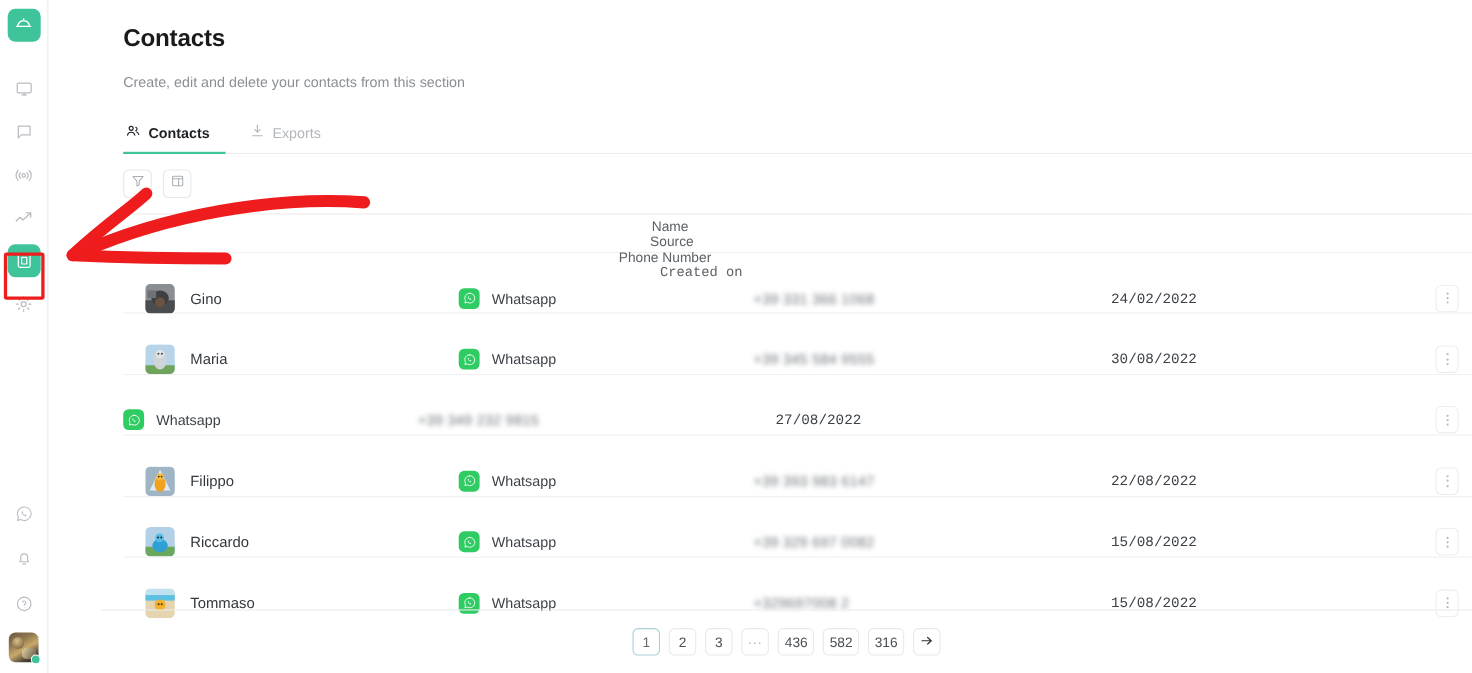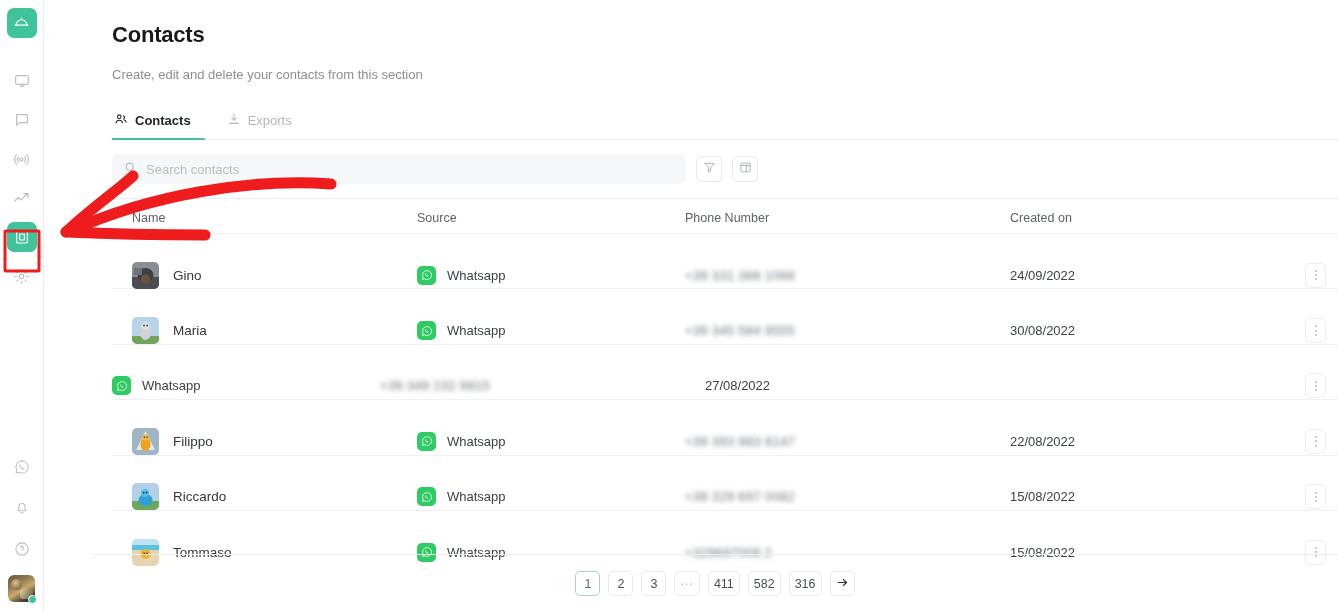--- a/index.html
+++ b/index.html
@@ -80,26 +80,26 @@
     font-family: "Liberation Sans", sans-serif; font-size: 13px; color: #4a4f55;
   }
   .search-input::placeholder { color: #b9bdc2; }
   .icon-btn {
     width: 26px; height: 26px; border: 1px solid #e6e8ea; border-radius: 5px;
     background: #fff; display: flex; align-items: center; justify-content: center; cursor: pointer;
   }
 
   
   .table-wrap { margin: 14px 0 0 48px; width: calc(100% - 48px); border-top: 1px solid #ececec; }
-  .thead { display: flex; align-items: center; height: 34px; padding-top: 4px; }
+  .thead { display: flex; align-items: center; height: 34px; padding-top: 4px; flex-direction: column; }
   .th { font-size: 12.5px; color: #5d6269; }
   .col-name   { width: 305px; padding-left: 20px; }
   .col-source { width: 268px; }
   .col-phone  { width: 325px; }
-  .col-date   { width: 250px; }
+  .col-date   { width: 250px; font-family: Liberation Mono, monospace; }
   .col-action { flex: 1 1 auto; display: flex; justify-content: flex-end; padding-right: 12px; }
 
   .trow {
     display: flex; align-items: center; height: 55.4px;
     border-top: 1px solid #f0f0f0;
   }
   .cell { font-size: 13px; color: #3c4148; display: flex; align-items: center; margin-top: 28px; }
   .avatar-cell { width: 305px; padding-left: 20px; display: flex; align-items: center; gap: 14px; }
   .row-avatar { width: 27px; height: 27px; border-radius: 5px; overflow: hidden; flex: 0 0 27px; }
   .row-avatar svg { display: block; }
@@ -281,29 +281,20 @@
             <path d="M12 3.5v10"></path>
               <path d="M8 10l4 3.8 4-3.8"></path>
               <path d="M4.5 19.5h15"></path>
           </svg>
         </span>
         <span>Exports</span>
       </div>
     </div>
 
     <div class="toolbar">
-      <div class="search-box">
-        <span>
-          <svg width="13" height="13" viewBox="0 0 24 24" fill="none" stroke="#b9bdc2" stroke-width="2" stroke-linecap="round">
-            <circle cx="10.5" cy="10.5" r="6.6"></circle>
-              <path d="M15.4 15.4L20.5 20.5"></path>
-          </svg>
-        </span>
-        <input class="search-input" type="text" placeholder="Search contacts" style="">
-      </div>
       <div class="icon-btn">
         <span>
           <svg width="13" height="13" viewBox="0 0 24 24" fill="none" stroke="#a9aeb4" stroke-width="1.7" stroke-linecap="round" stroke-linejoin="round">
             <path d="M3.5 4.5h17l-6.6 7.8v6.2l-3.8 2v-8.2z"></path>
           </svg>
         </span>
       </div>
       <div class="icon-btn">
         <span>
           <svg width="13" height="13" viewBox="0 0 24 24" fill="none" stroke="#a9aeb4" stroke-width="1.7" stroke-linejoin="round">
@@ -346,21 +337,21 @@
                 <path d="M9.4 8.6c.3-.1.5 0 .7.3l.5 1.1c.1.2 0 .4-.1.6l-.4.4c-.1.1-.1.3 0 .5.4.8 1.1 1.4 1.9 1.8.2.1.4 0 .5-.1l.4-.4c.2-.2.4-.2.5-.1l1.1.5c.3.1.3.4.2.7-.2.6-.9 1-1.6 1-2.1-.3-4.2-2.4-4.5-4.5-.1-.6.2-1.2.8-1.4z" fill="#fff" stroke="none"></path>
               </svg>
             </span>
             <span>Whatsapp</span>
           </div>
         </div>
         <div class="cell col-phone">
           <span class="phone-blur">+39 331 366 1068</span>
         </div>
         <div class="cell col-date">
-          <span class="date-text">24/09/2022</span>
+          <span class="date-text">24/02/2022</span>
         </div>
         <div class="cell col-action">
           <div class="dots-btn">
             <i></i>
               <i></i>
               <i></i>
           </div>
         </div>
       </div>
 
@@ -551,21 +542,21 @@
         </div>
       </div>
 
     </div>
 
     <div class="pagi-bar">
       <div class="pg active">1</div>
       <div class="pg">2</div>
       <div class="pg">3</div>
       <div class="pg ellipsis">...</div>
-      <div class="pg">411</div>
+      <div class="pg">436</div>
       <div class="pg">582</div>
       <div class="pg">316</div>
       <div class="pg next">
         <span>
           <svg width="13" height="13" viewBox="0 0 24 24" fill="none" stroke="#2b2f34" stroke-width="2" stroke-linecap="round" stroke-linejoin="round">
             <path d="M4 12h15"></path>
               <path d="M13.5 6.5L19.5 12l-6 5.5"></path>
           </svg>
         </span>
       </div>

